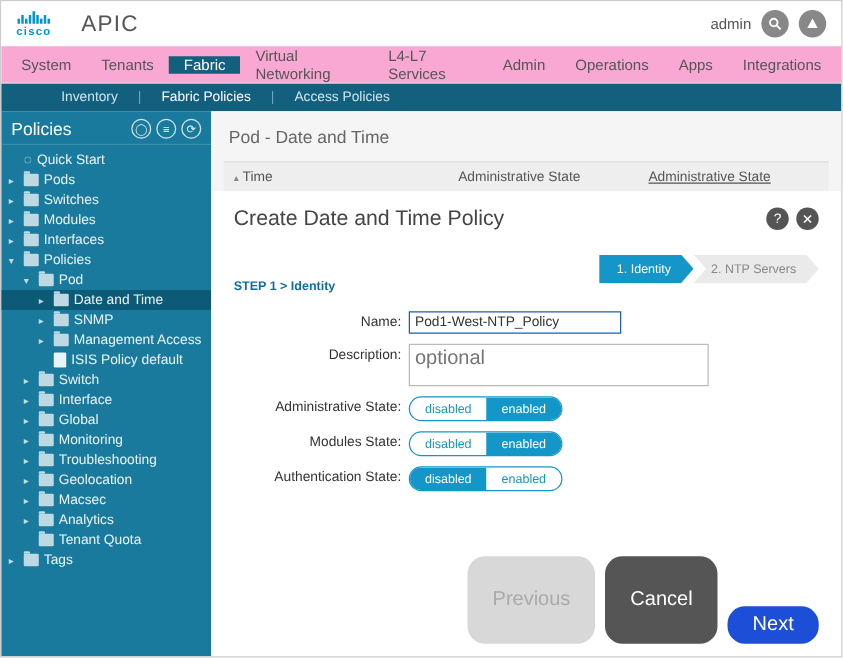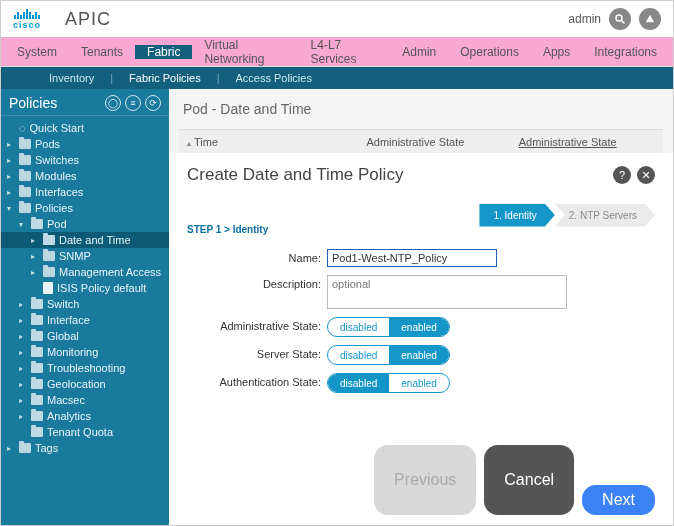--- a/index.html
+++ b/index.html
@@ -54,29 +54,29 @@
   .step-row{display:flex;align-items:center;justify-content:space-between;margin-top:10px;}
   .step-label{color:#0d6ea0;font-weight:bold;font-size:10px;margin-top:29px;}
   .wizard-steps{display:flex;}
   .wstep{padding:6px 18px 6px 14px; font-size:10px; position:relative; background:#eaeaea; color:#888; clip-path: polygon(0 0, calc(100% - 10px) 0, 100% 50%, calc(100% - 10px) 100%, 0 100%, 10px 50%);}
   .wstep.first{clip-path: polygon(0 0, calc(100% - 10px) 0, 100% 50%, calc(100% - 10px) 100%, 0 100%);}
   .wstep.active{background:#1496c8;color:#fff;}
   .form{margin-top:14px;}
   .form-row{display:flex;align-items:flex-start;margin-bottom:8px;}
   .form-row label{width:140px;text-align:right;padding-right:6px;color:#333;font-size:11px;padding-top:3px;}
   .form-row input[type=text]{border:1px solid #1a5fb4;padding:2px 4px;font-size:11px;width:170px;background:#fff;color:#333;}
-  .form-row textarea{border:1px solid #bbb;width:240px;height:34px;font-size:11px;padding:2px 4px;color:#999;resize:none;}
+  .form-row textarea{border:1px solid #bbb;width:240px;height:34px;font-size:16px;padding:2px 4px;color:#999;resize:none;}
   .toggle{display:flex;border:1px solid #1496c8;border-radius:11px;overflow:hidden;height:20px;}
   .toggle span{padding:0 12px;font-size:10px;display:flex;align-items:center;color:#1496c8;cursor:pointer;}
   .toggle span.on{background:#1496c8;color:#fff;}
   .modal-footer{position:absolute;bottom:10px;right:18px;display:flex;gap:8px;}
   .btn{border:none;border-radius:14px;padding:6px 20px;font-size:16px;cursor:pointer;}
   .btn-prev{background:#d8d8d8;color:#aaa;}
   .btn-cancel{background:#555;color:#fff;}
-  .btn-next{background:#3b82f6;color:#fff;margin-top:40px;}
+  .btn-next{background:#1d4ed8;color:#fff;margin-top:40px;}
 </style>
 </head>
 <body>
 
 <div class="header">
   <div class="cisco-logo">
     <div class="cisco-bars">
       <span style="height:4px"></span>
         <span style="height:7px"></span>
         <span style="height:4px"></span>
@@ -281,21 +281,21 @@
             <textarea placeholder="optional" style=""></textarea>
           </div>
           <div class="form-row">
             <label>Administrative State:</label>
             <div class="toggle">
               <span>disabled</span>
               <span class="on">enabled</span>
             </div>
           </div>
           <div class="form-row">
-            <label>Server State:</label>
+            <label>Modules State:</label>
             <div class="toggle">
               <span>disabled</span>
               <span class="on">enabled</span>
             </div>
           </div>
           <div class="form-row">
             <label>Authentication State:</label>
             <div class="toggle">
               <span class="on">disabled</span>
               <span>enabled</span>

